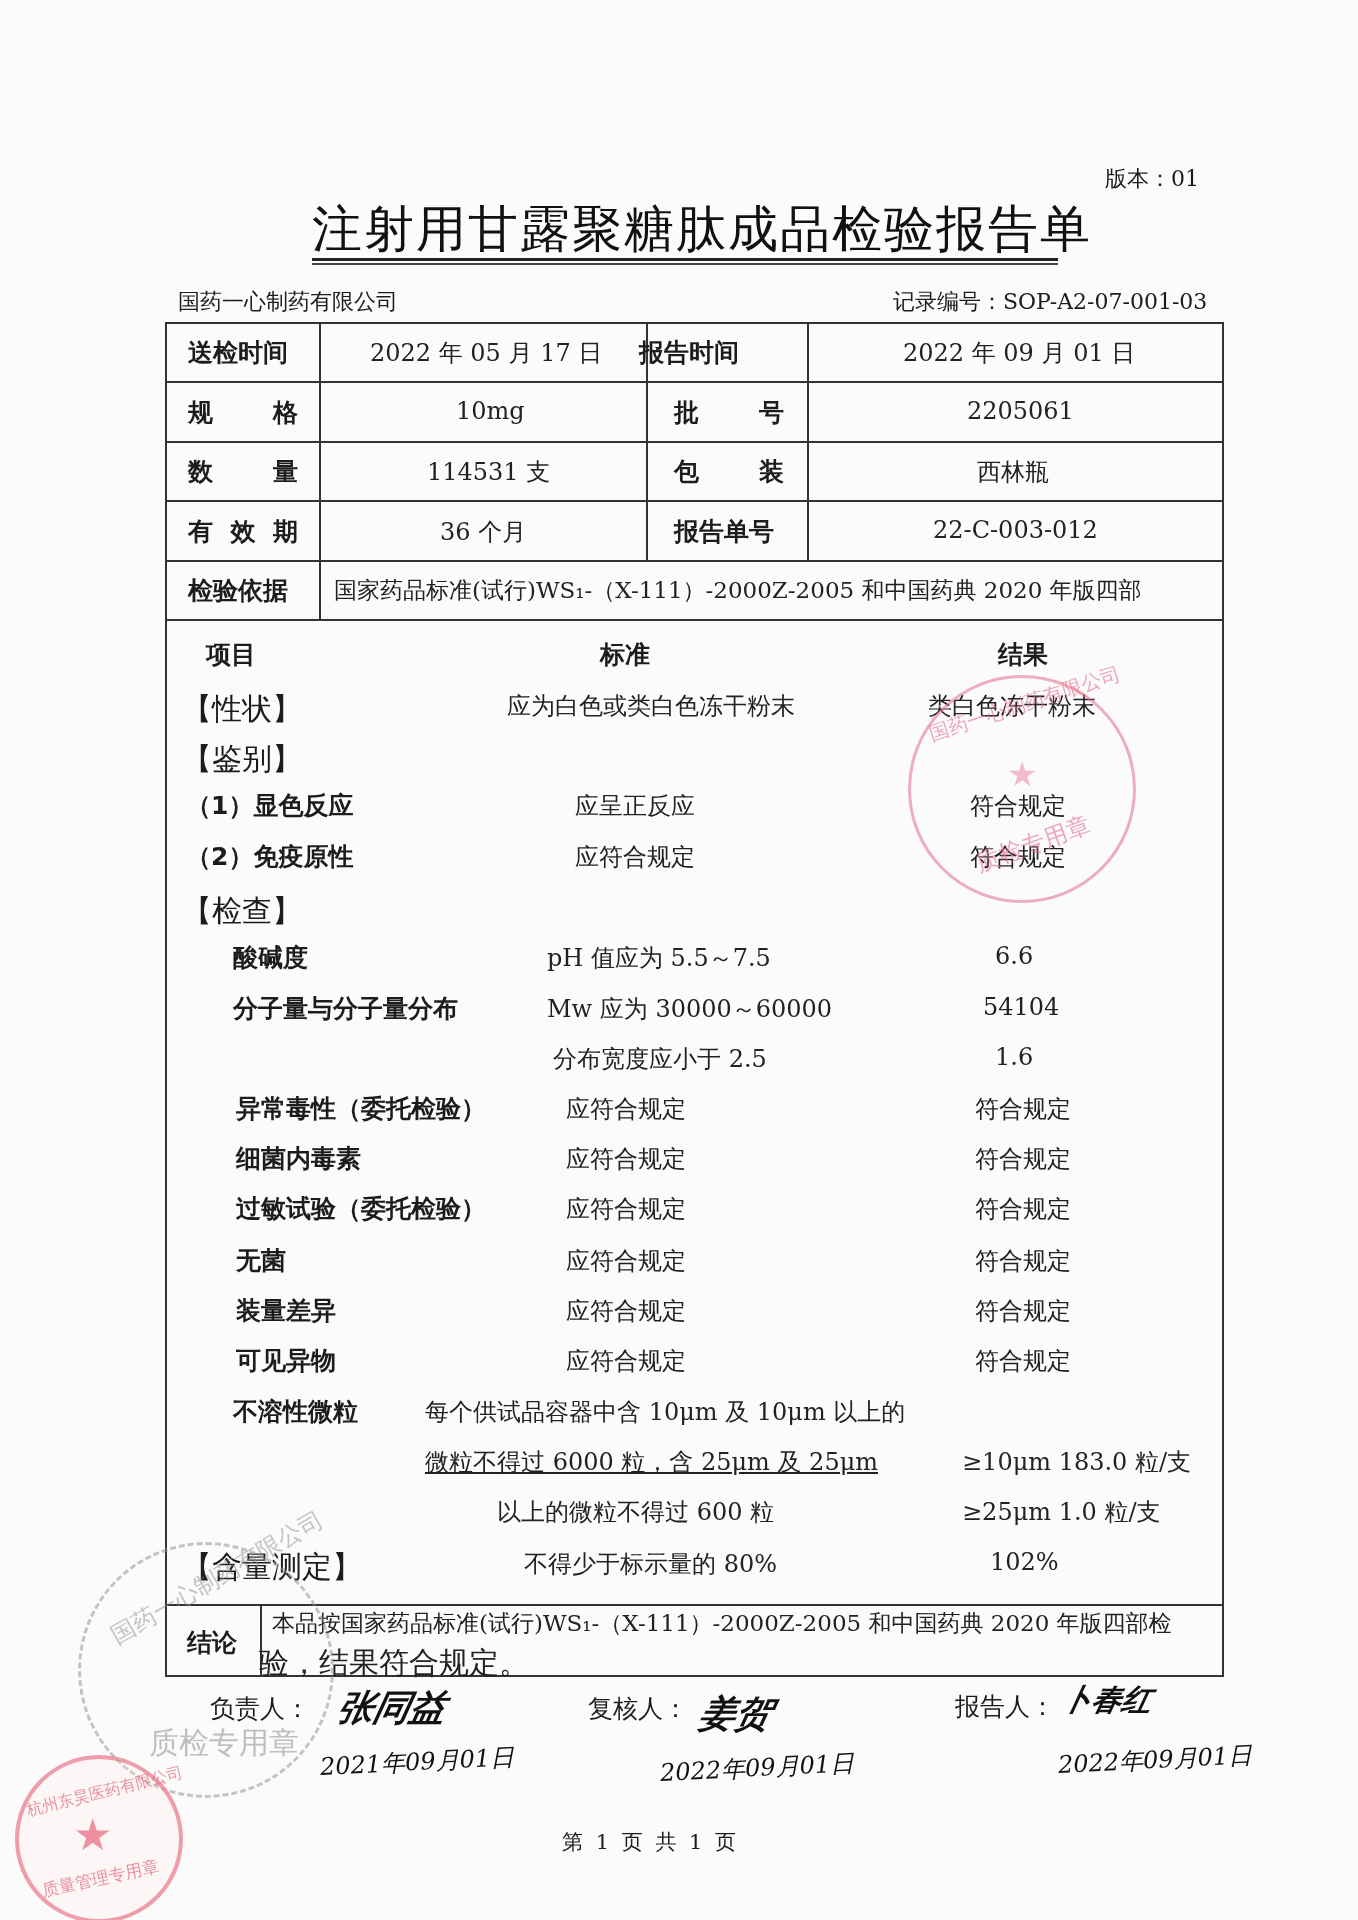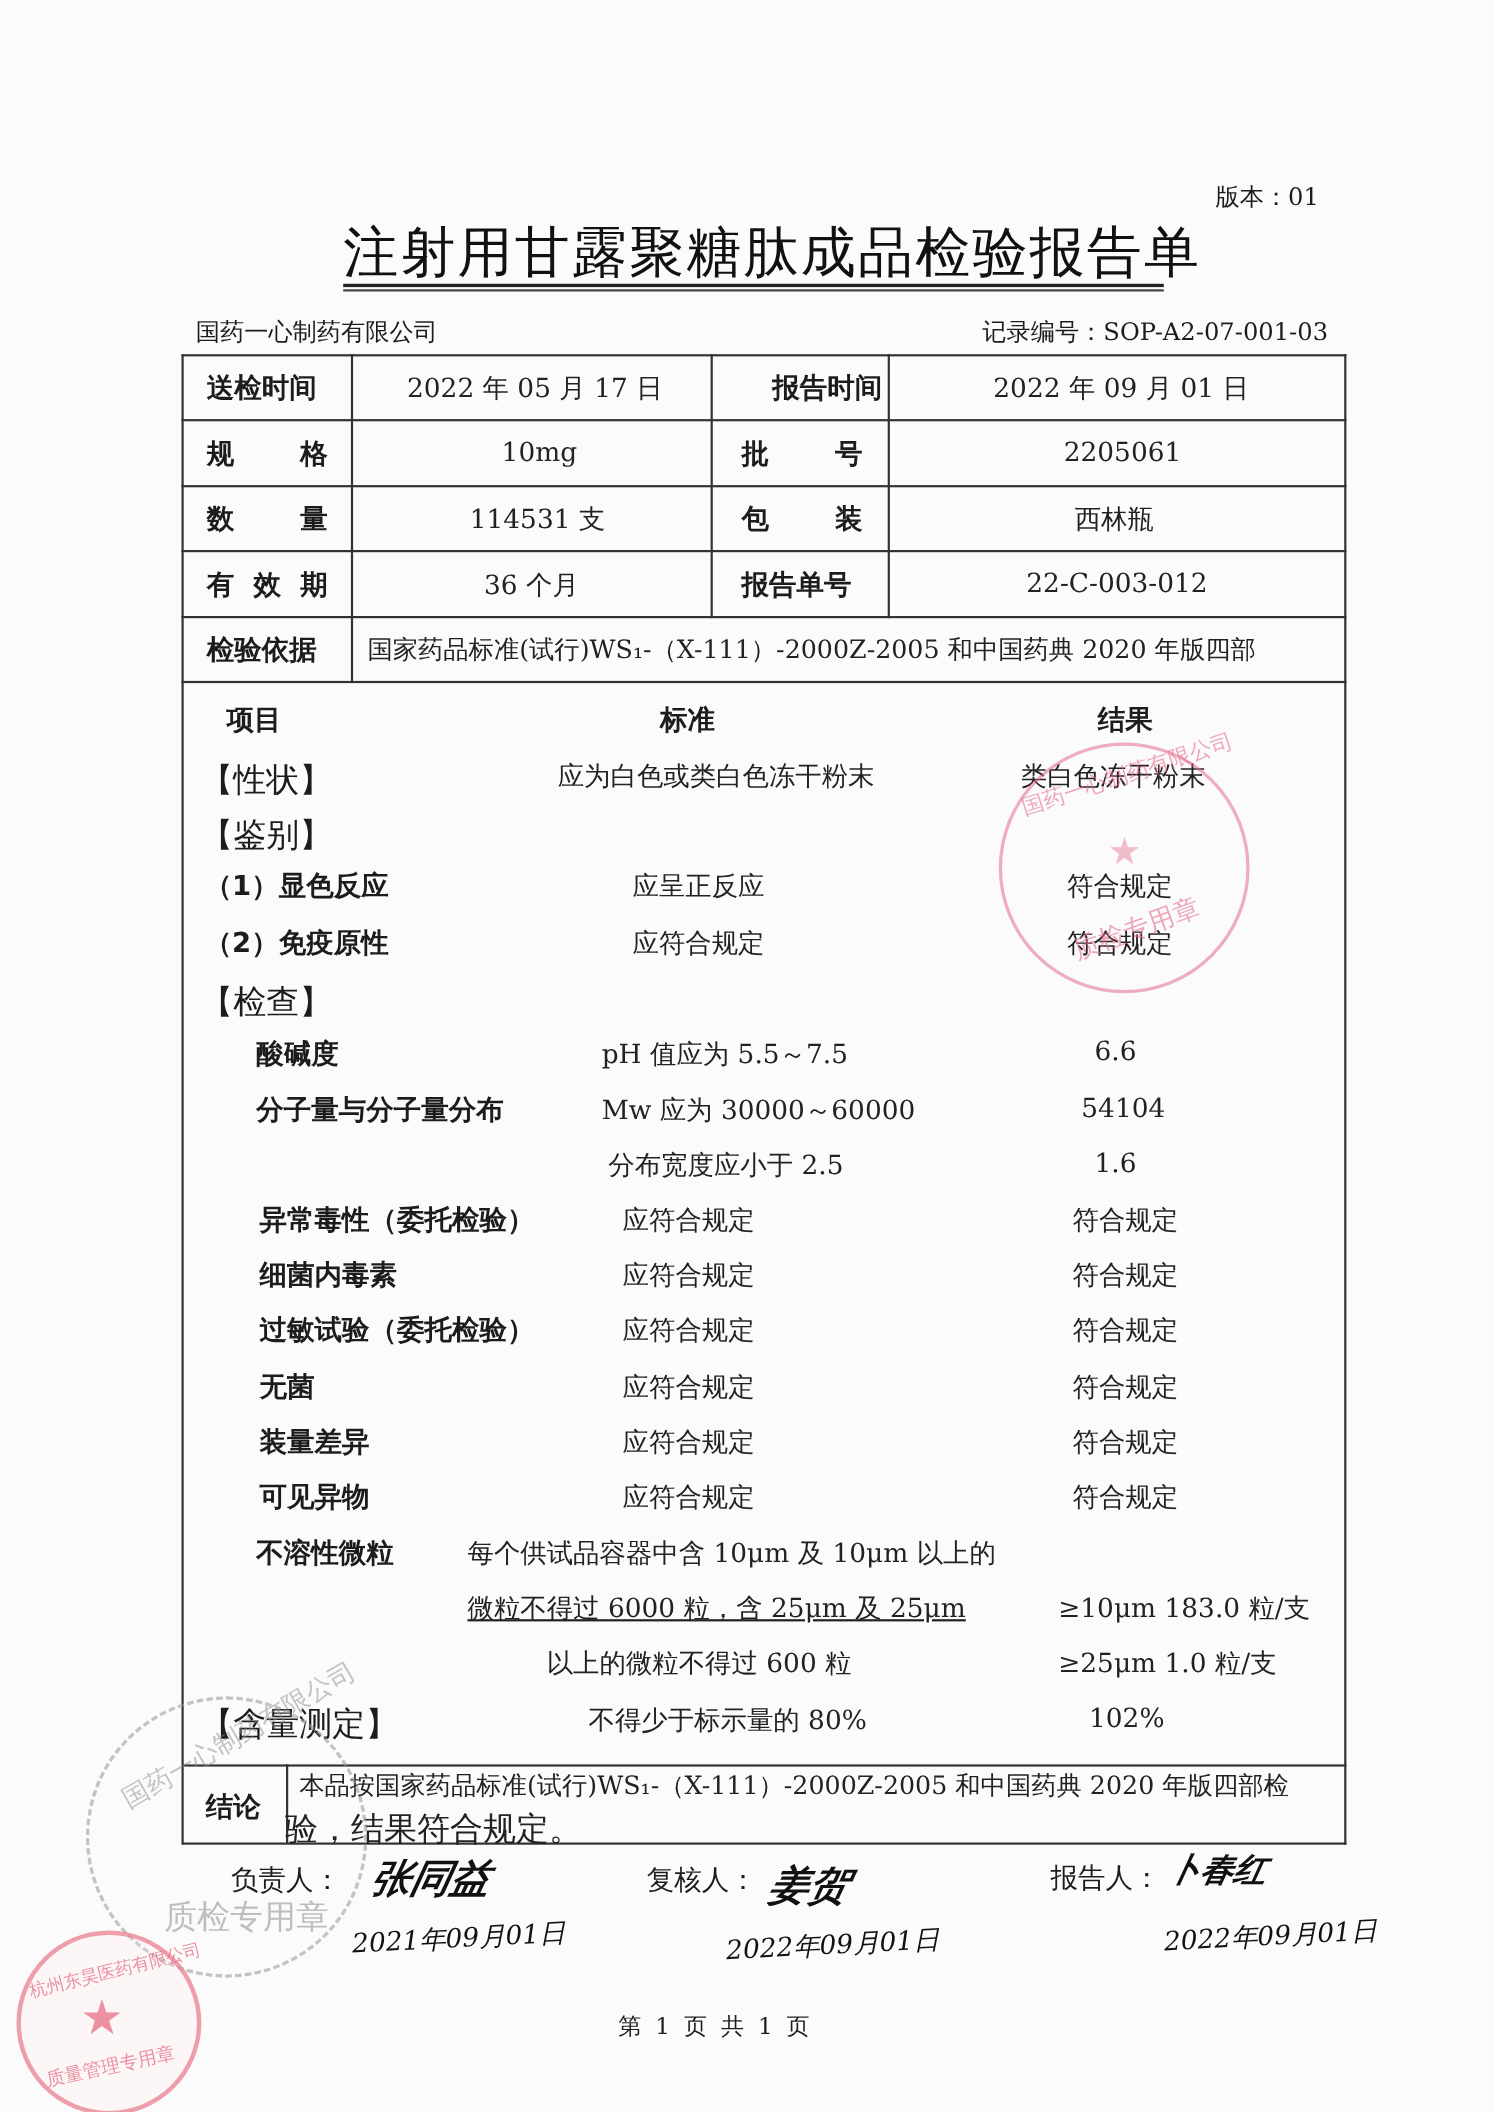--- a/index.html
+++ b/index.html
@@ -75,21 +75,21 @@
   <div class="vl" style="left:165px; top:322px; height:1355px;"></div>
   <div class="vl" style="left:1222px; top:322px; height:1355px;"></div>
   <div class="vl" style="left:319px; top:322px; height:299px;"></div>
   <div class="vl" style="left:646px; top:322px; height:240px;"></div>
   <div class="vl" style="left:807px; top:322px; height:240px;"></div>
   <div class="vl" style="left:260px; top:1604px; height:72px;"></div>
 </div>
 
 <div class="abs cell-label" style="left:188px; top:336px;">送检时间</div>
 <div class="abs cell-val" style="left:370px; top:337px;">2022 年 05 月 17 日</div>
-<div class="abs cell-label" style="left:702px; top:336px;text-align:center;">报告时间</div>
+<div class="abs cell-label" style="left:639px; top:336px;text-align:center;">报告时间</div>
 <div class="abs cell-val" style="left:903px; top:337px;">2022 年 09 月 01 日</div>
 
 <div class="abs cell-label lbl-spread" style="left:188px; top:396px;">
   <span>规</span>
   <span>格</span>
 </div>
 <div class="abs cell-val" style="left:456px; top:397px;">10mg</div>
 <div class="abs cell-label lbl-spread" style="left:674px; top:396px;">
   <span>批</span>
   <span>号</span>
@@ -173,21 +173,21 @@
 <div class="abs res" style="left:975px; top:1345px;">符合规定</div>
 
 <div class="abs item" style="left:233px; top:1395px;">不溶性微粒</div>
 <div class="abs std" style="left:425px; top:1396px;">每个供试品容器中含 10μm 及 10μm 以上的</div>
 <div class="abs std" style="left:425px; top:1446px;text-decoration:underline;">微粒不得过 6000 粒，含 25μm 及 25μm</div>
 <div class="abs std" style="left:497px; top:1496px;">以上的微粒不得过 600 粒</div>
 <div class="abs res" style="left:962px; top:1446px;">≥10μm 183.0 粒/支</div>
 <div class="abs res" style="left:962px; top:1496px;">≥25μm 1.0 粒/支</div>
 
 <div class="abs sec-head" style="left:182px; top:1547px;">【含量测定】</div>
-<div class="abs std" style="left:535px; top:1548px;">不得少于标示量的 80%</div>
+<div class="abs std" style="left:524px; top:1548px;">不得少于标示量的 80%</div>
 <div class="abs res" style="left:990px; top:1548px;">102%</div>
 
 <div class="abs cell-label" style="left:187px; top:1626px;">结论</div>
 <div class="abs cell-val" style="left:272px; top:1608px; font-size:23px;">本品按国家药品标准(试行)WS₁-（X-111）-2000Z-2005 和中国药典 2020 年版四部检</div>
 <div class="abs cell-val" style="left:259px; top:1643px; font-size:30px;">验，结果符合规定。</div>
 
 <div class="abs sig-label" style="left:210px; top:1692px;">负责人：</div>
 <div class="abs hand hand-sig" style="left:338px; top:1684px;">张同益</div>
 <div class="abs hand hand-date" style="left:320px; top:1746px;">2021年09月01日</div>
 

